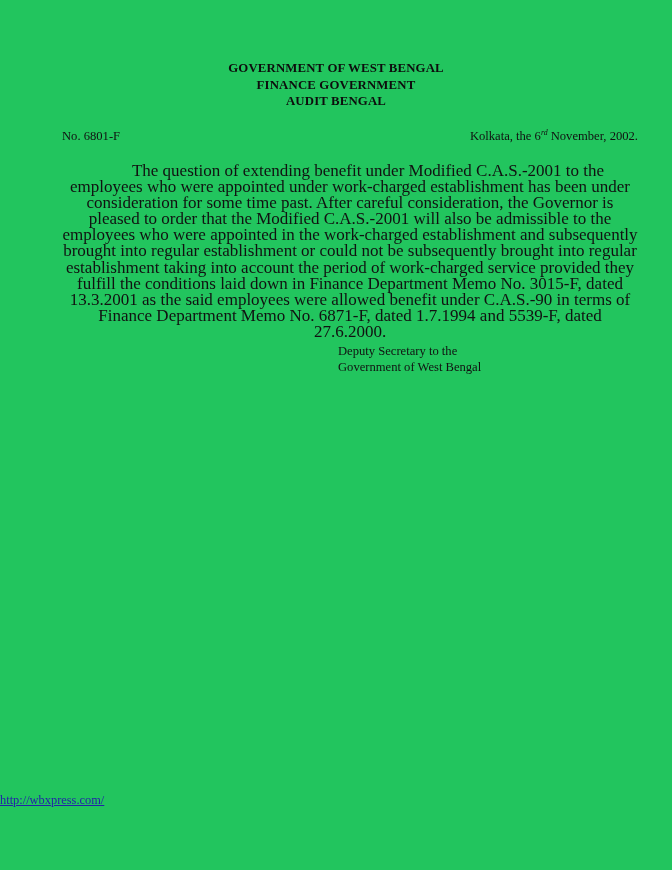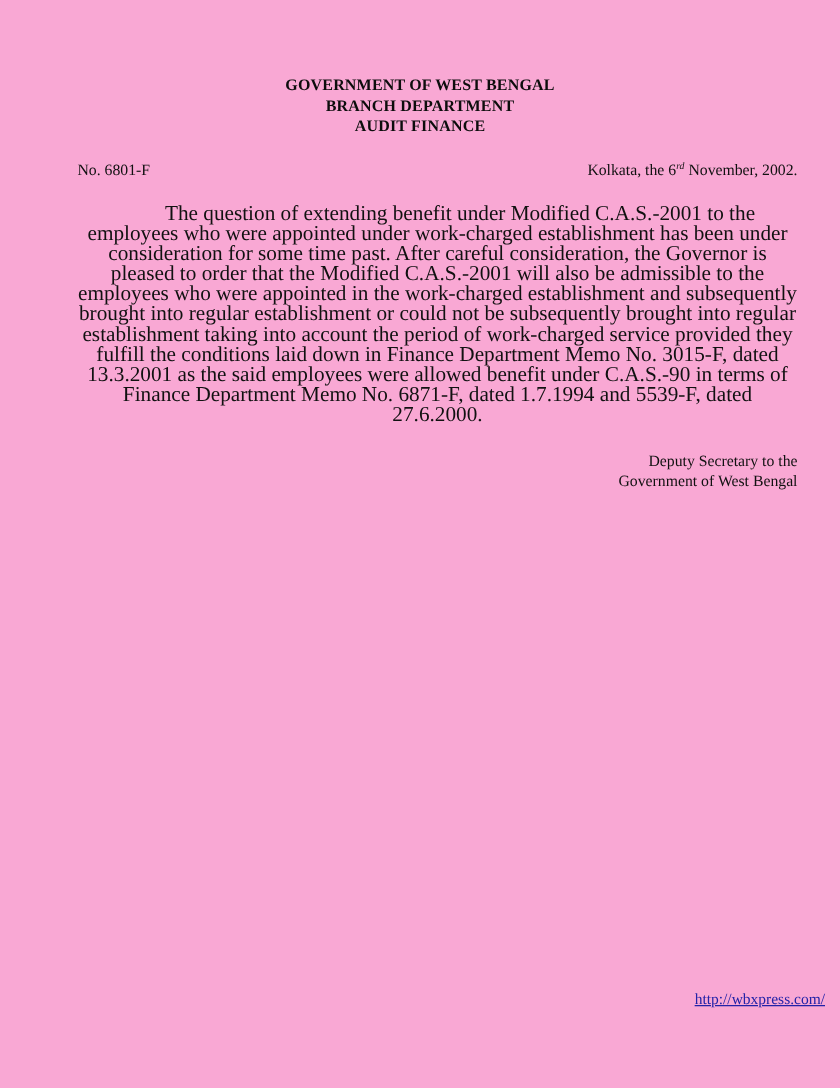--- a/index.html
+++ b/index.html
@@ -12,21 +12,21 @@
     height: 870px;
     position: relative;
     font-family: "Liberation Serif", "DejaVu Serif", serif;
     color: #111111;
     -webkit-font-smoothing: antialiased;
   }
   .page {
     position: relative;
     width: 672px;
     height: 870px;
-    background: #f9a8d4;
+    background: #22c55e;
     overflow: hidden;
   }
 
   
   .letterhead {
     position: absolute;
     left: 0;
     top: 60px;
     width: 672px;
     text-align: center;
@@ -83,51 +83,51 @@
     width: 300px;
   }
   .sig-name {
     font-style: italic;
     font-size: 12.6px;
     line-height: 16px;
     text-align: center;
     padding-right: 6px;
   }
   .designation {
-    margin-top: 37px;
-    text-align: right;
+    margin-top: 19px;
+    text-align: left;
     font-size: 12.6px;
     line-height: 16.1px;
   }
   .designation .d-line { display: block; }
 
   
   .footer {
     position: absolute;
     left: 0;
     top: 790px;
     width: 660px;
-    text-align: right;
+    text-align: left;
   }
   .footer a {
     font-size: 12.4px;
     line-height: 16px;
     color: #2222a8;
     text-decoration: underline;
   }
 </style>
 </head>
 <body>
 
 <div class="page">
 
   <div class="letterhead">
     <div class="lh-line">GOVERNMENT OF WEST BENGAL</div>
-    <div class="lh-line">BRANCH DEPARTMENT</div>
-    <div class="lh-line">AUDIT FINANCE</div>
+    <div class="lh-line">FINANCE GOVERNMENT</div>
+    <div class="lh-line">AUDIT BENGAL</div>
   </div>
 
   <div class="refrow">
     <span class="memo-no">No. 6801-F</span>
     <span class="place-date"><span>Kolkata, the 6</span><sup>rd</sup><span> November, 2002.</span></span>
   </div>
 
   <div class="body-block">
     <p>The question of extending benefit under Modified C.A.S.-2001 to the employees who were appointed under work-charged establishment has been under consideration for some time past. After careful consideration, the Governor is pleased to order that the Modified C.A.S.-2001 will also be admissible to the employees who were appointed in the work-charged establishment and subsequently brought into regular establishment or could not be subsequently brought into regular establishment taking into account the period of work-charged service provided they fulfill the conditions laid down in Finance Department Memo No. 3015-F, dated 13.3.2001 as the said employees were allowed benefit under C.A.S.-90 in terms of Finance Department Memo No. 6871-F, dated 1.7.1994 and 5539-F, dated 27.6.2000.</p>
   </div>

